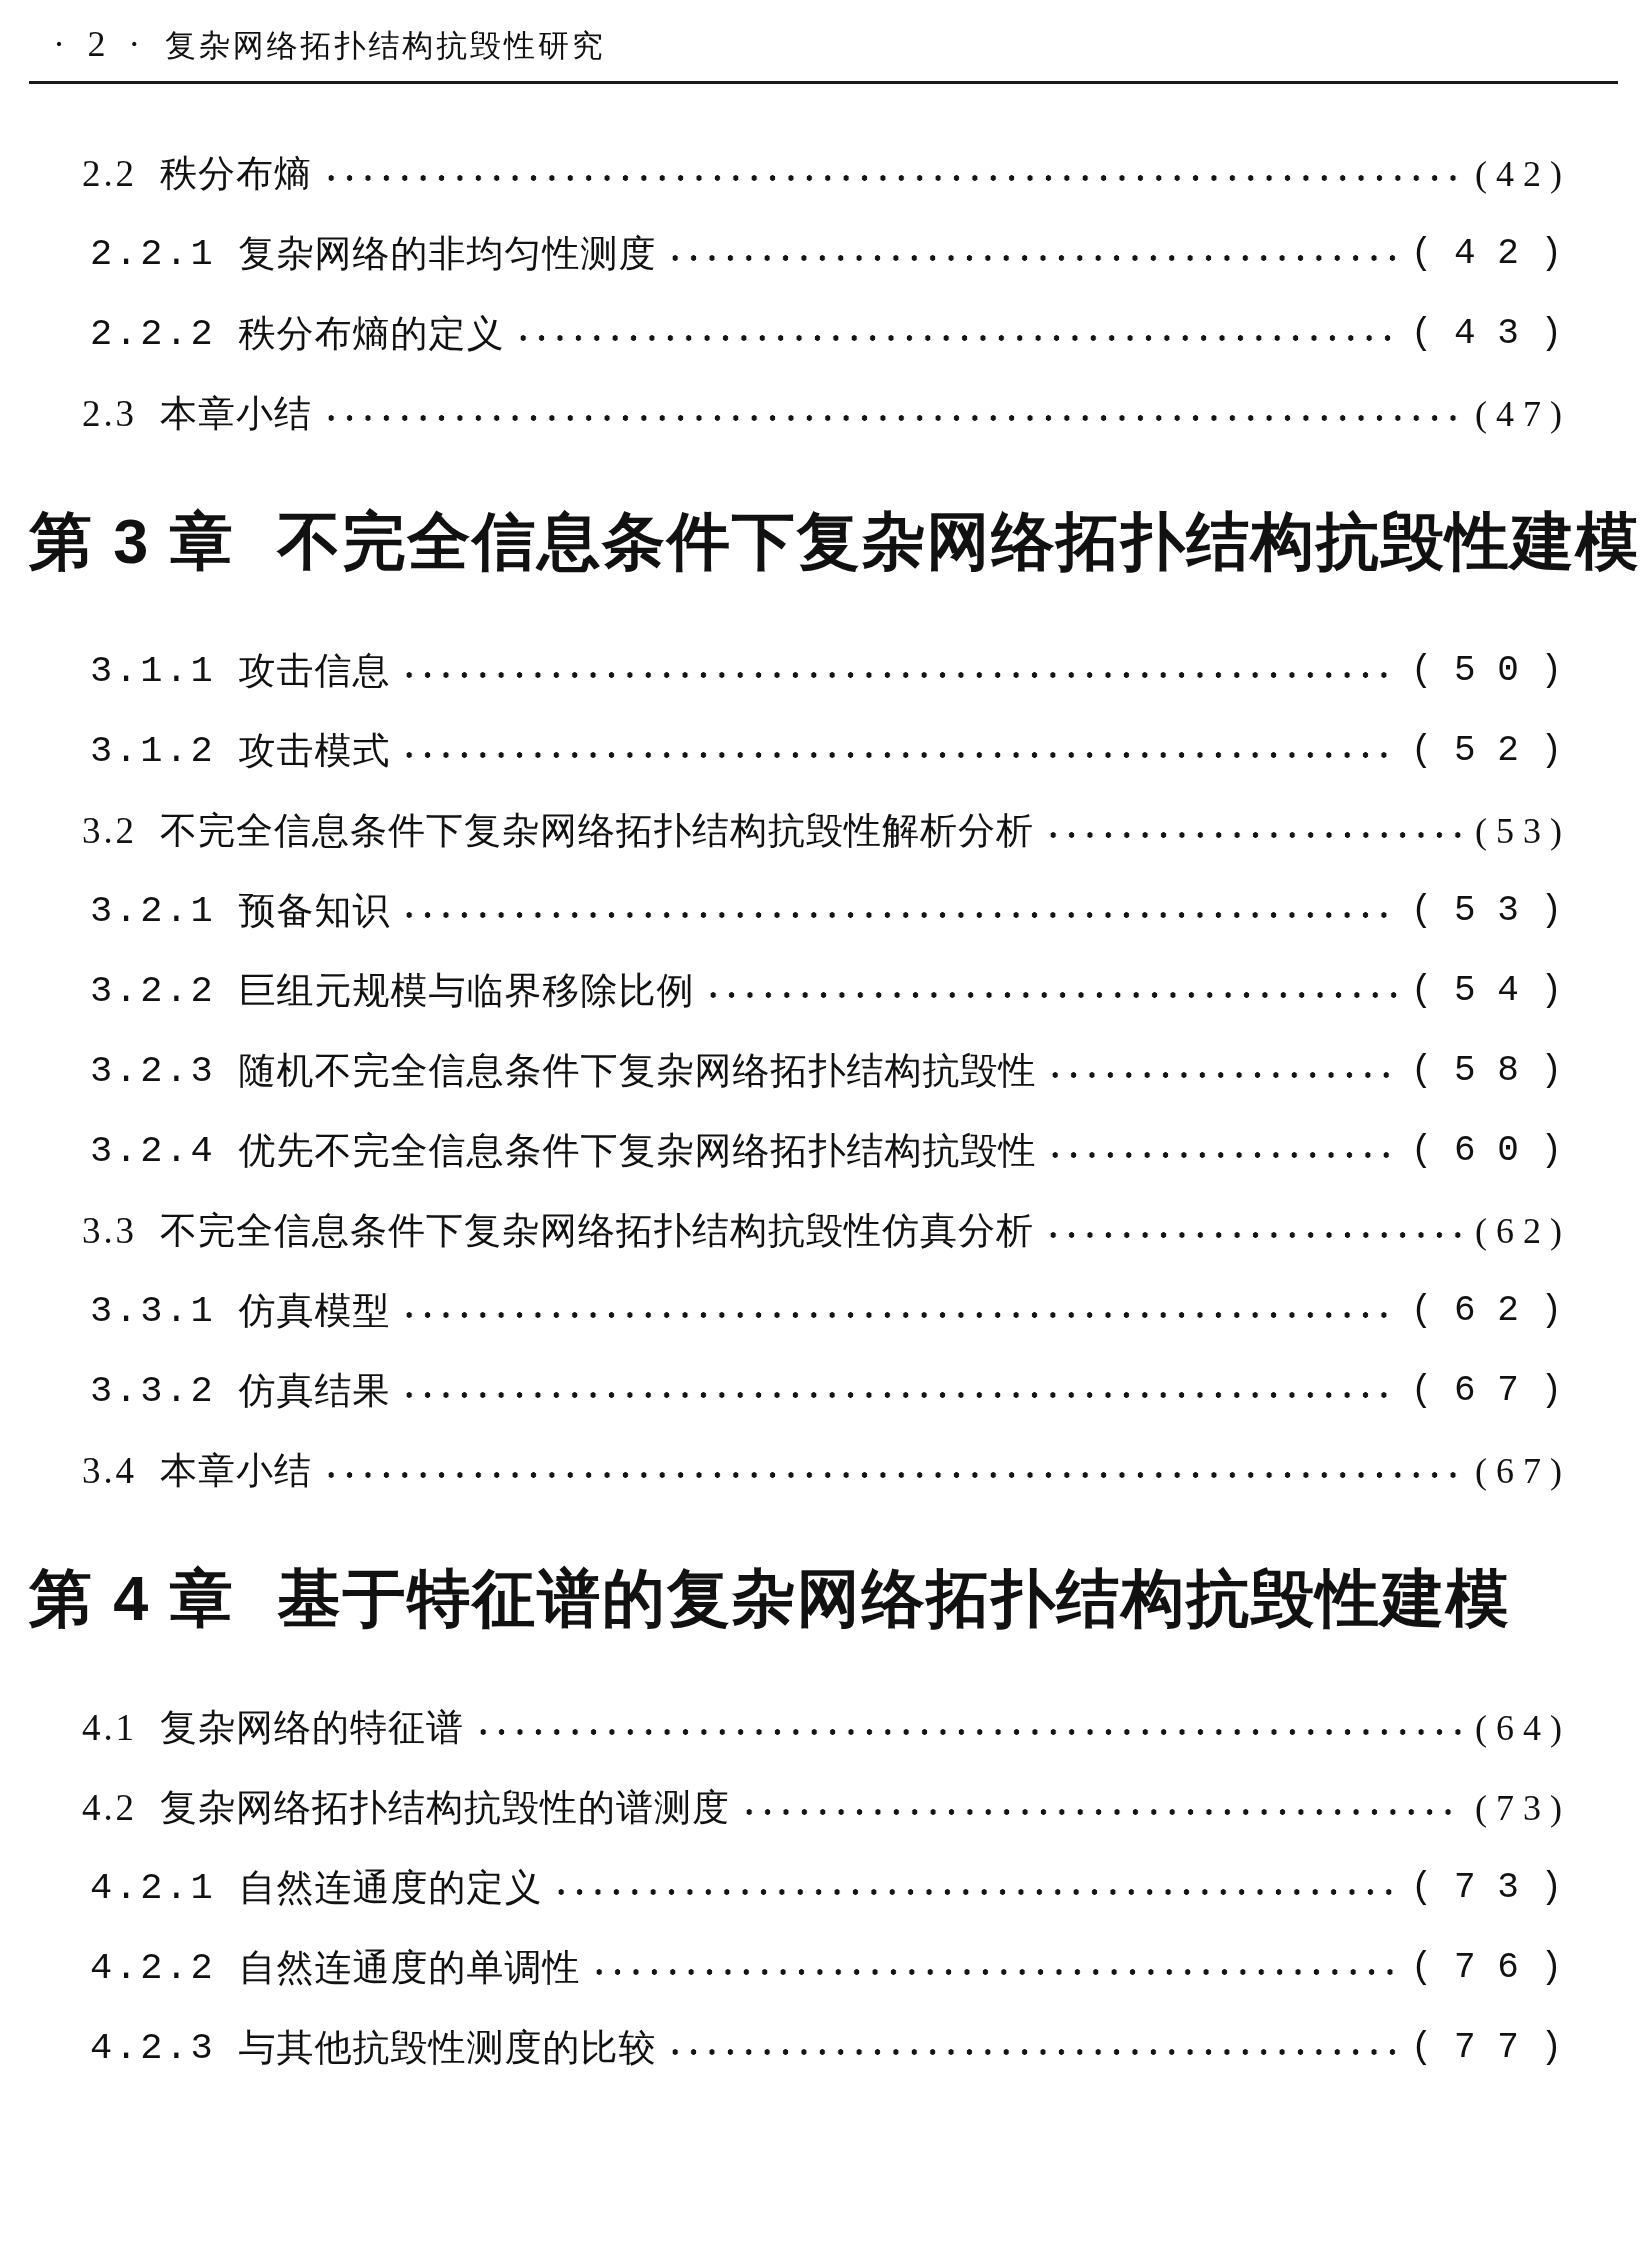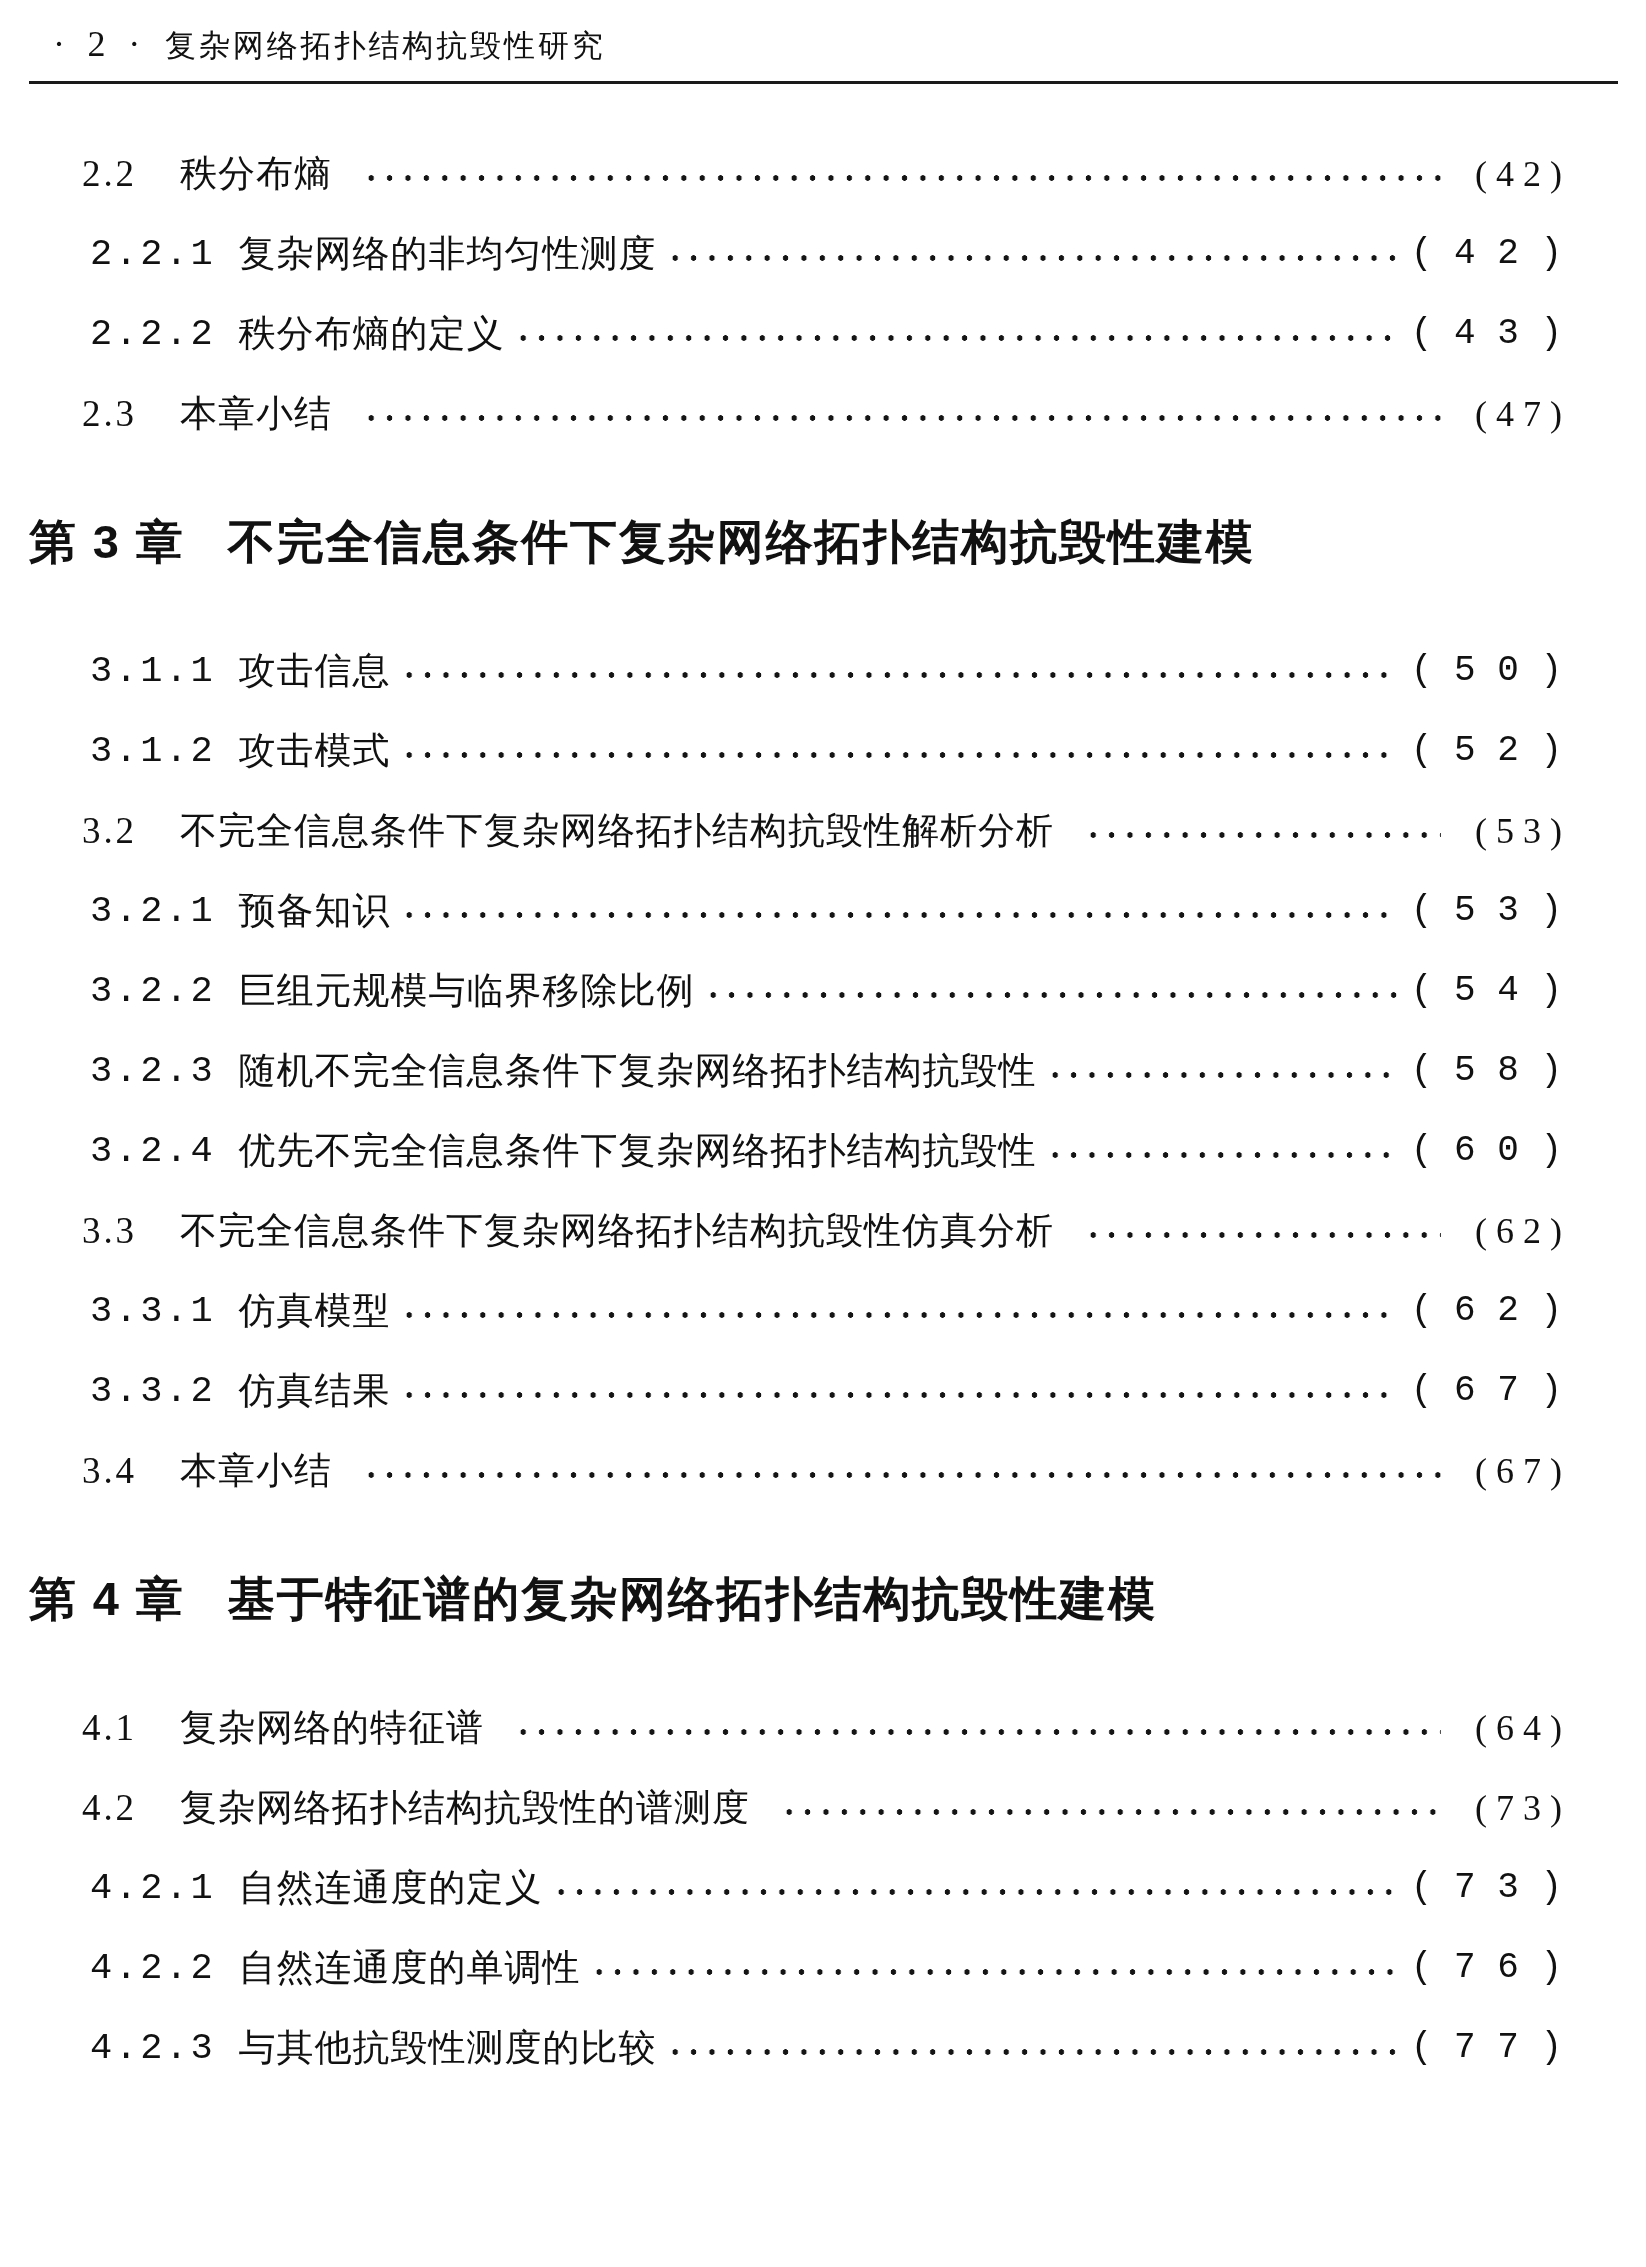--- a/index.html
+++ b/index.html
@@ -31,21 +31,21 @@
     border-top:3.9px solid #1a1a1a;
     margin:13.6px 29px 0 29px;
   }
   
   .toc{padding:50px 85px 0 0;}
   .row{
     display:flex;align-items:center;
     height:80px;
     font-size:37px;
   }
-  .row.l1{margin-left:82px;gap:20px;}
+  .row.l1{margin-left:82px;}
   .row.l2{margin-left:90px;font-family:Liberation Mono, monospace;}
   .num{
     letter-spacing:2.9px;
     margin-right:23px;
     white-space:nowrap;
   }
   .ttl{
     white-space:nowrap;
     letter-spacing:1px;
   }
@@ -62,21 +62,21 @@
     font-size:36px;
     white-space:pre;
   }
   
   .chrow{
     display:flex;align-items:center;
     height:83px;
     margin:47px 0 47px 29px;
     font-family:"Liberation Sans","DejaVu Sans",sans-serif;
     font-weight:700;
-    font-size:47px;
+    font-size:63px;
   }
   .chnum{margin-right:43px;letter-spacing:1.9px;white-space:pre;}
   .chttl{letter-spacing:1.9px;white-space:nowrap;}
 </style>
 </head>
 <body>
 
 <div class="page">
   <header class="hdr">
     <span class="pg">· 2 ·</span>

